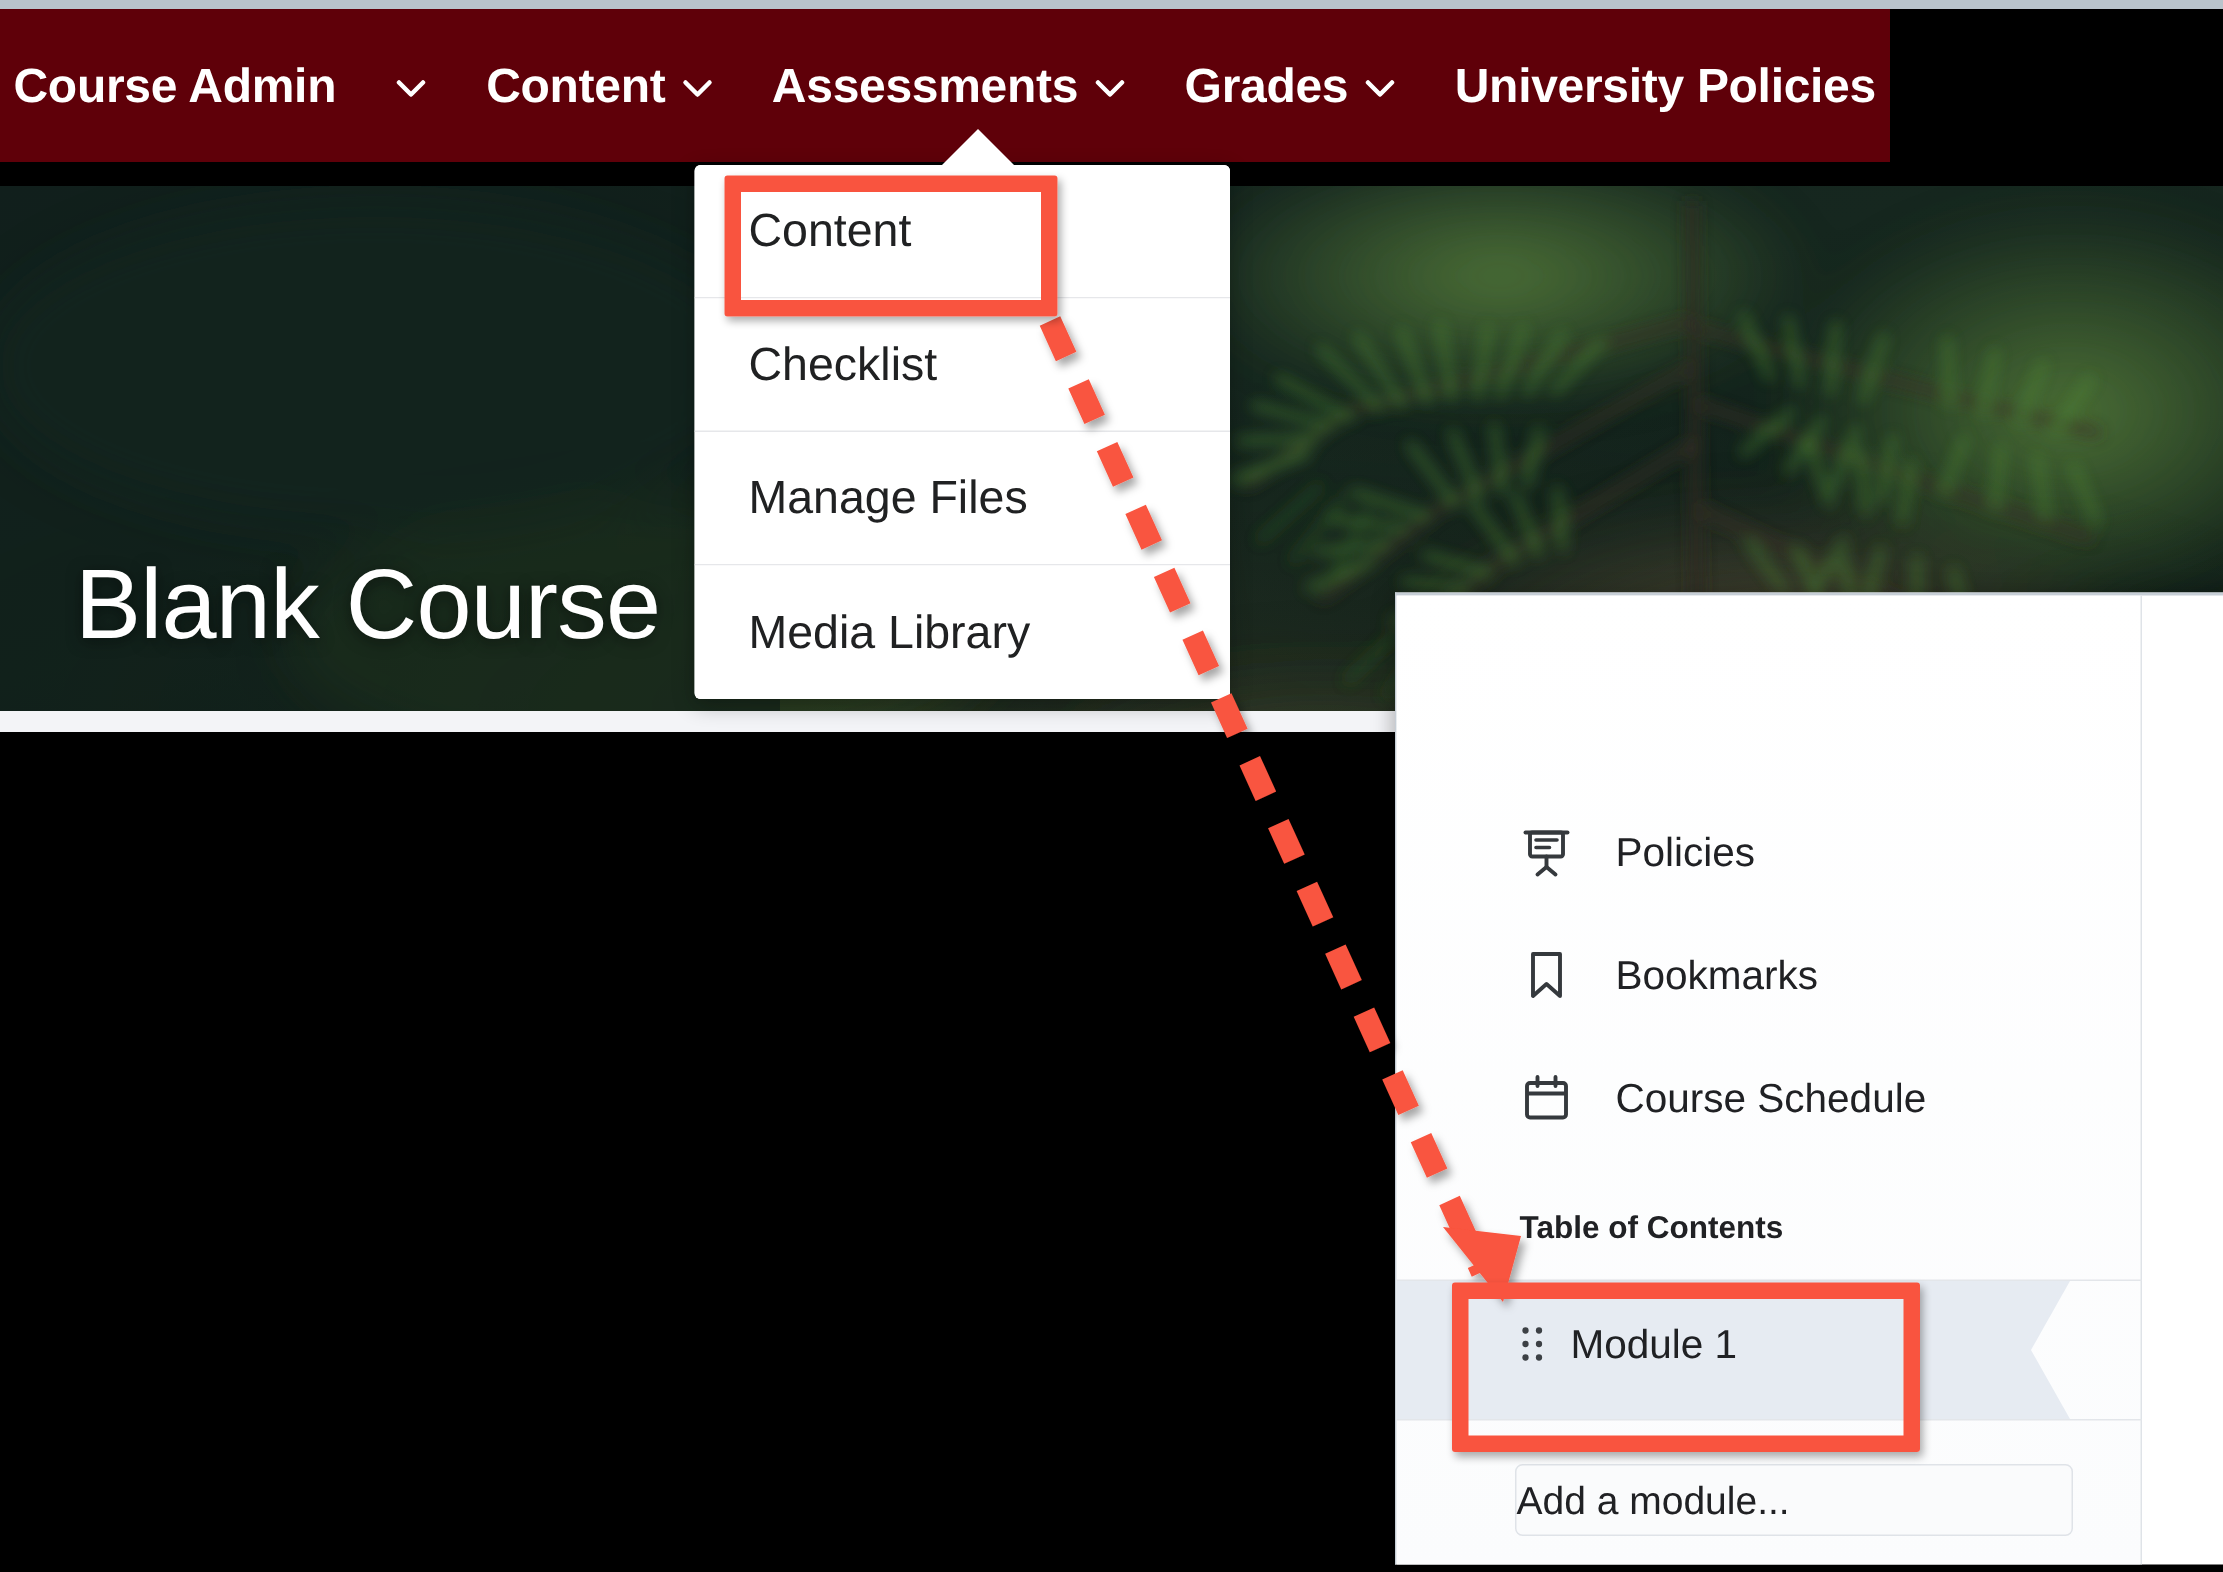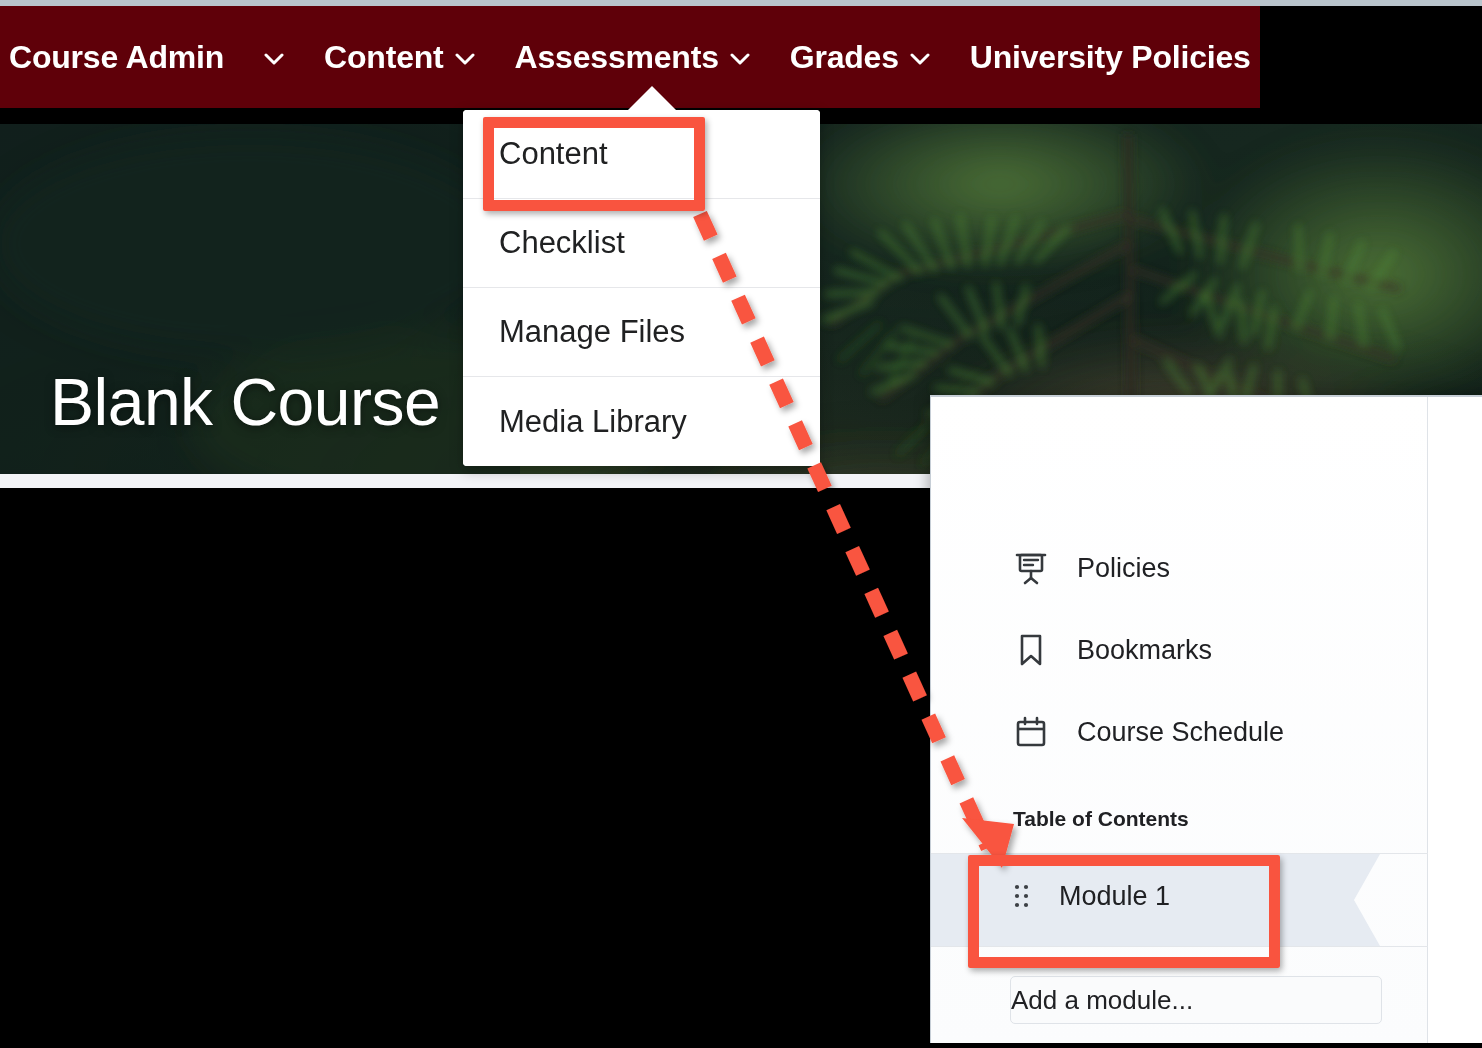--- a/index.html
+++ b/index.html
@@ -240,21 +240,21 @@
     border-bottom: 46px solid #e6ebf2;
     border-right: 26px solid transparent;
   }
   .module-content {
     position: absolute;
     left: 0; top: 0;
     height: 84px;
     display: flex;
     align-items: center;
     padding-left: 82px;
-    gap: 28px;
+    gap: 16px;
   }
   .drag-handle { width: 18px; height: 26px; flex: 0 0 18px; }
   .module-label { font-size: 27px; color: #202124; }
 
   .module-row-rule {
     position: absolute;
     left: 0; top: 549px;
     width: 497px; height: 1px;
     background: #e3e6ea;
   }

